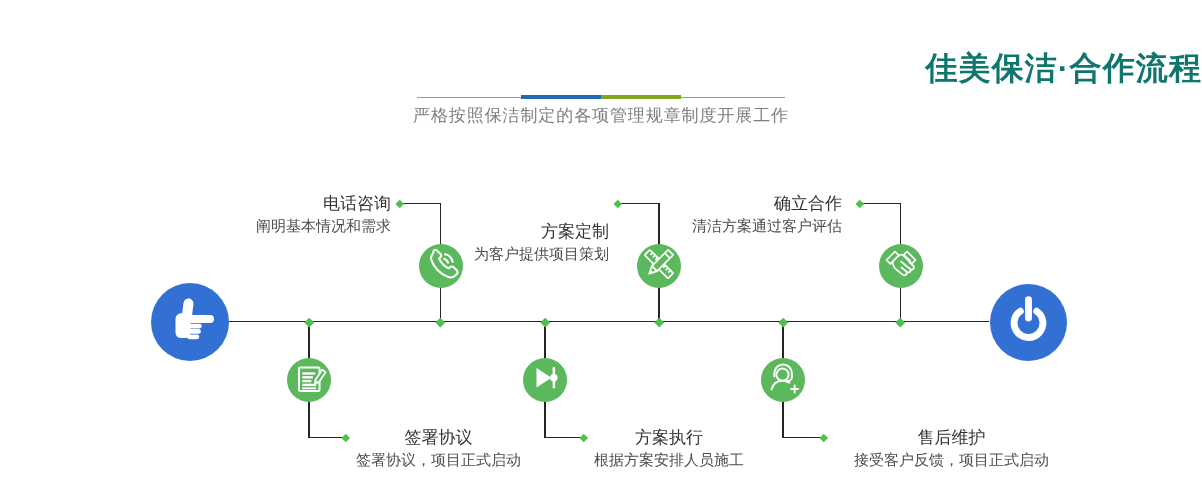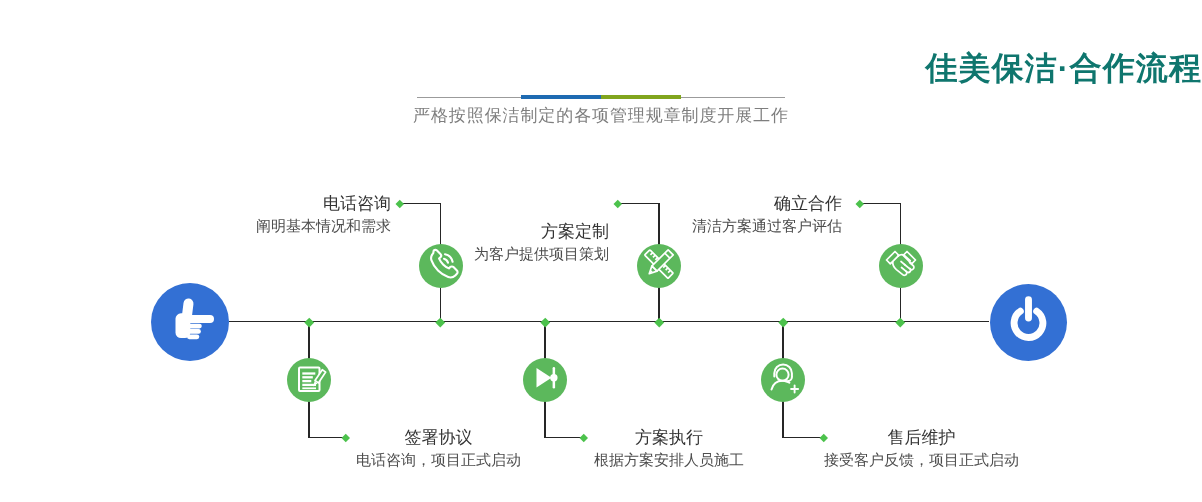--- a/index.html
+++ b/index.html
@@ -142,21 +142,21 @@
         </g>
         <path d="M28 24.5 L35.3 13.7 l3.4 2.4 -7.3 10.8 z" fill="#5cb85c" stroke="#fff" stroke-width="1.7" stroke-linejoin="round"></path>
         <path d="M27.6 25.3 l-1.5 5.2 4.4 -3.1 z" fill="#fff"></path>
       </svg>
     </span>
   </div>
   <div class="diamond d-main" style="left:305.8px;top:318.5px;"></div>
   <div class="diamond d-label" style="left:343.3px;top:434.8px;"></div>
   <div class="step-text ta-l" style="left:356px;top:426px;">
     <div class="step-title">签署协议</div>
-    <div class="step-desc">电话咨询，项目正式启动</div>
+    <div class="step-desc">签署协议，项目正式启动</div>
   </div>
 
   <div class="circle c-green" style="left:637px;top:243.8px;">
     <span>
       <svg width="44" height="44" viewBox="0 0 44 44">
         <g transform="rotate(45 22 22)">
           <g fill="none" stroke="#fff" stroke-width="1.7" stroke-linejoin="round">
             <rect x="5.5" y="18.4" width="33" height="7.4" rx="0.8"></rect>
             <path d="M9.5 18.4 v3.2 M13 18.4 v3.2 M16.5 18.4 v3.2 M27.5 18.4 v3.2 M31 18.4 v3.2 M34.5 18.4 v3.2"></path>
           </g>
@@ -228,18 +228,18 @@
         </g>
         <g stroke="#fff" stroke-width="1.9" stroke-linecap="round">
           <path d="M33.6 29.5 v7"></path>
           <path d="M30.1 33 h7"></path>
         </g>
       </svg>
     </span>
   </div>
   <div class="diamond d-main" style="left:779.8px;top:318.5px;"></div>
   <div class="diamond d-label" style="left:821.3px;top:434.8px;"></div>
-  <div class="step-text ta-l" style="left:824px;top:426px;">
+  <div class="step-text ta-l" style="left:854px;top:426px;">
     <div class="step-title">售后维护</div>
     <div class="step-desc">接受客户反馈，项目正式启动</div>
   </div>
 
 </div>
 
 </body></html>

